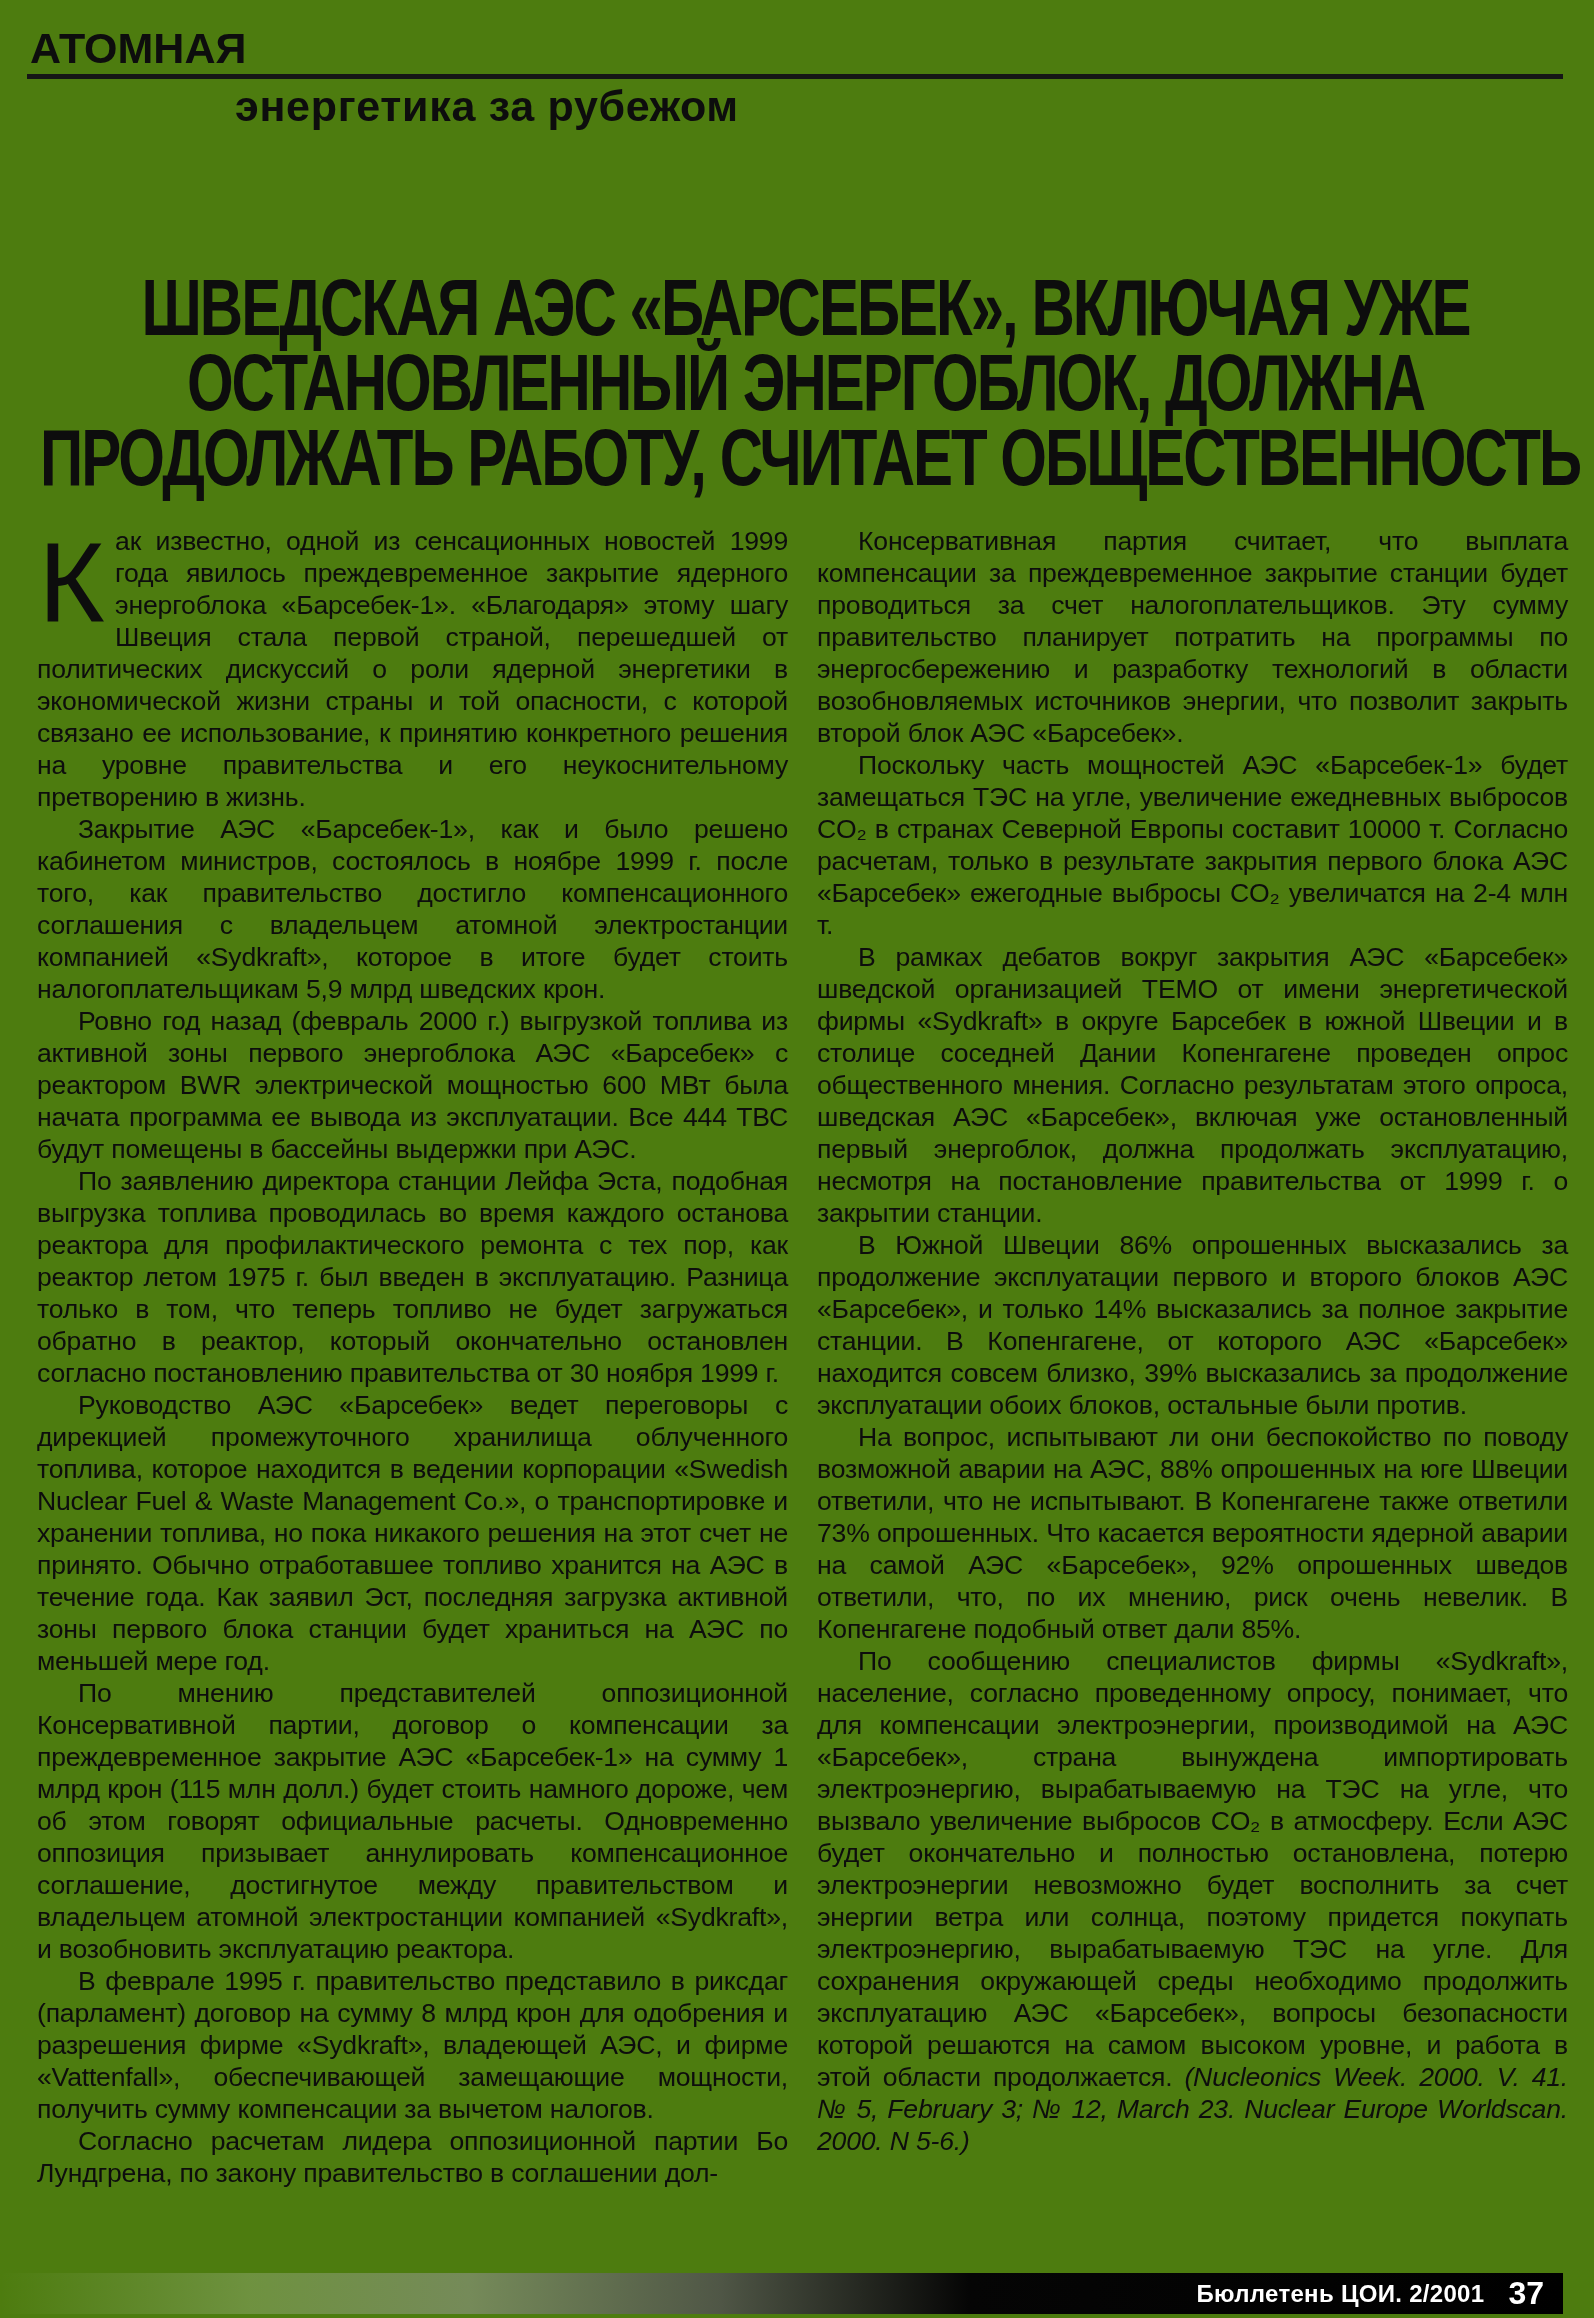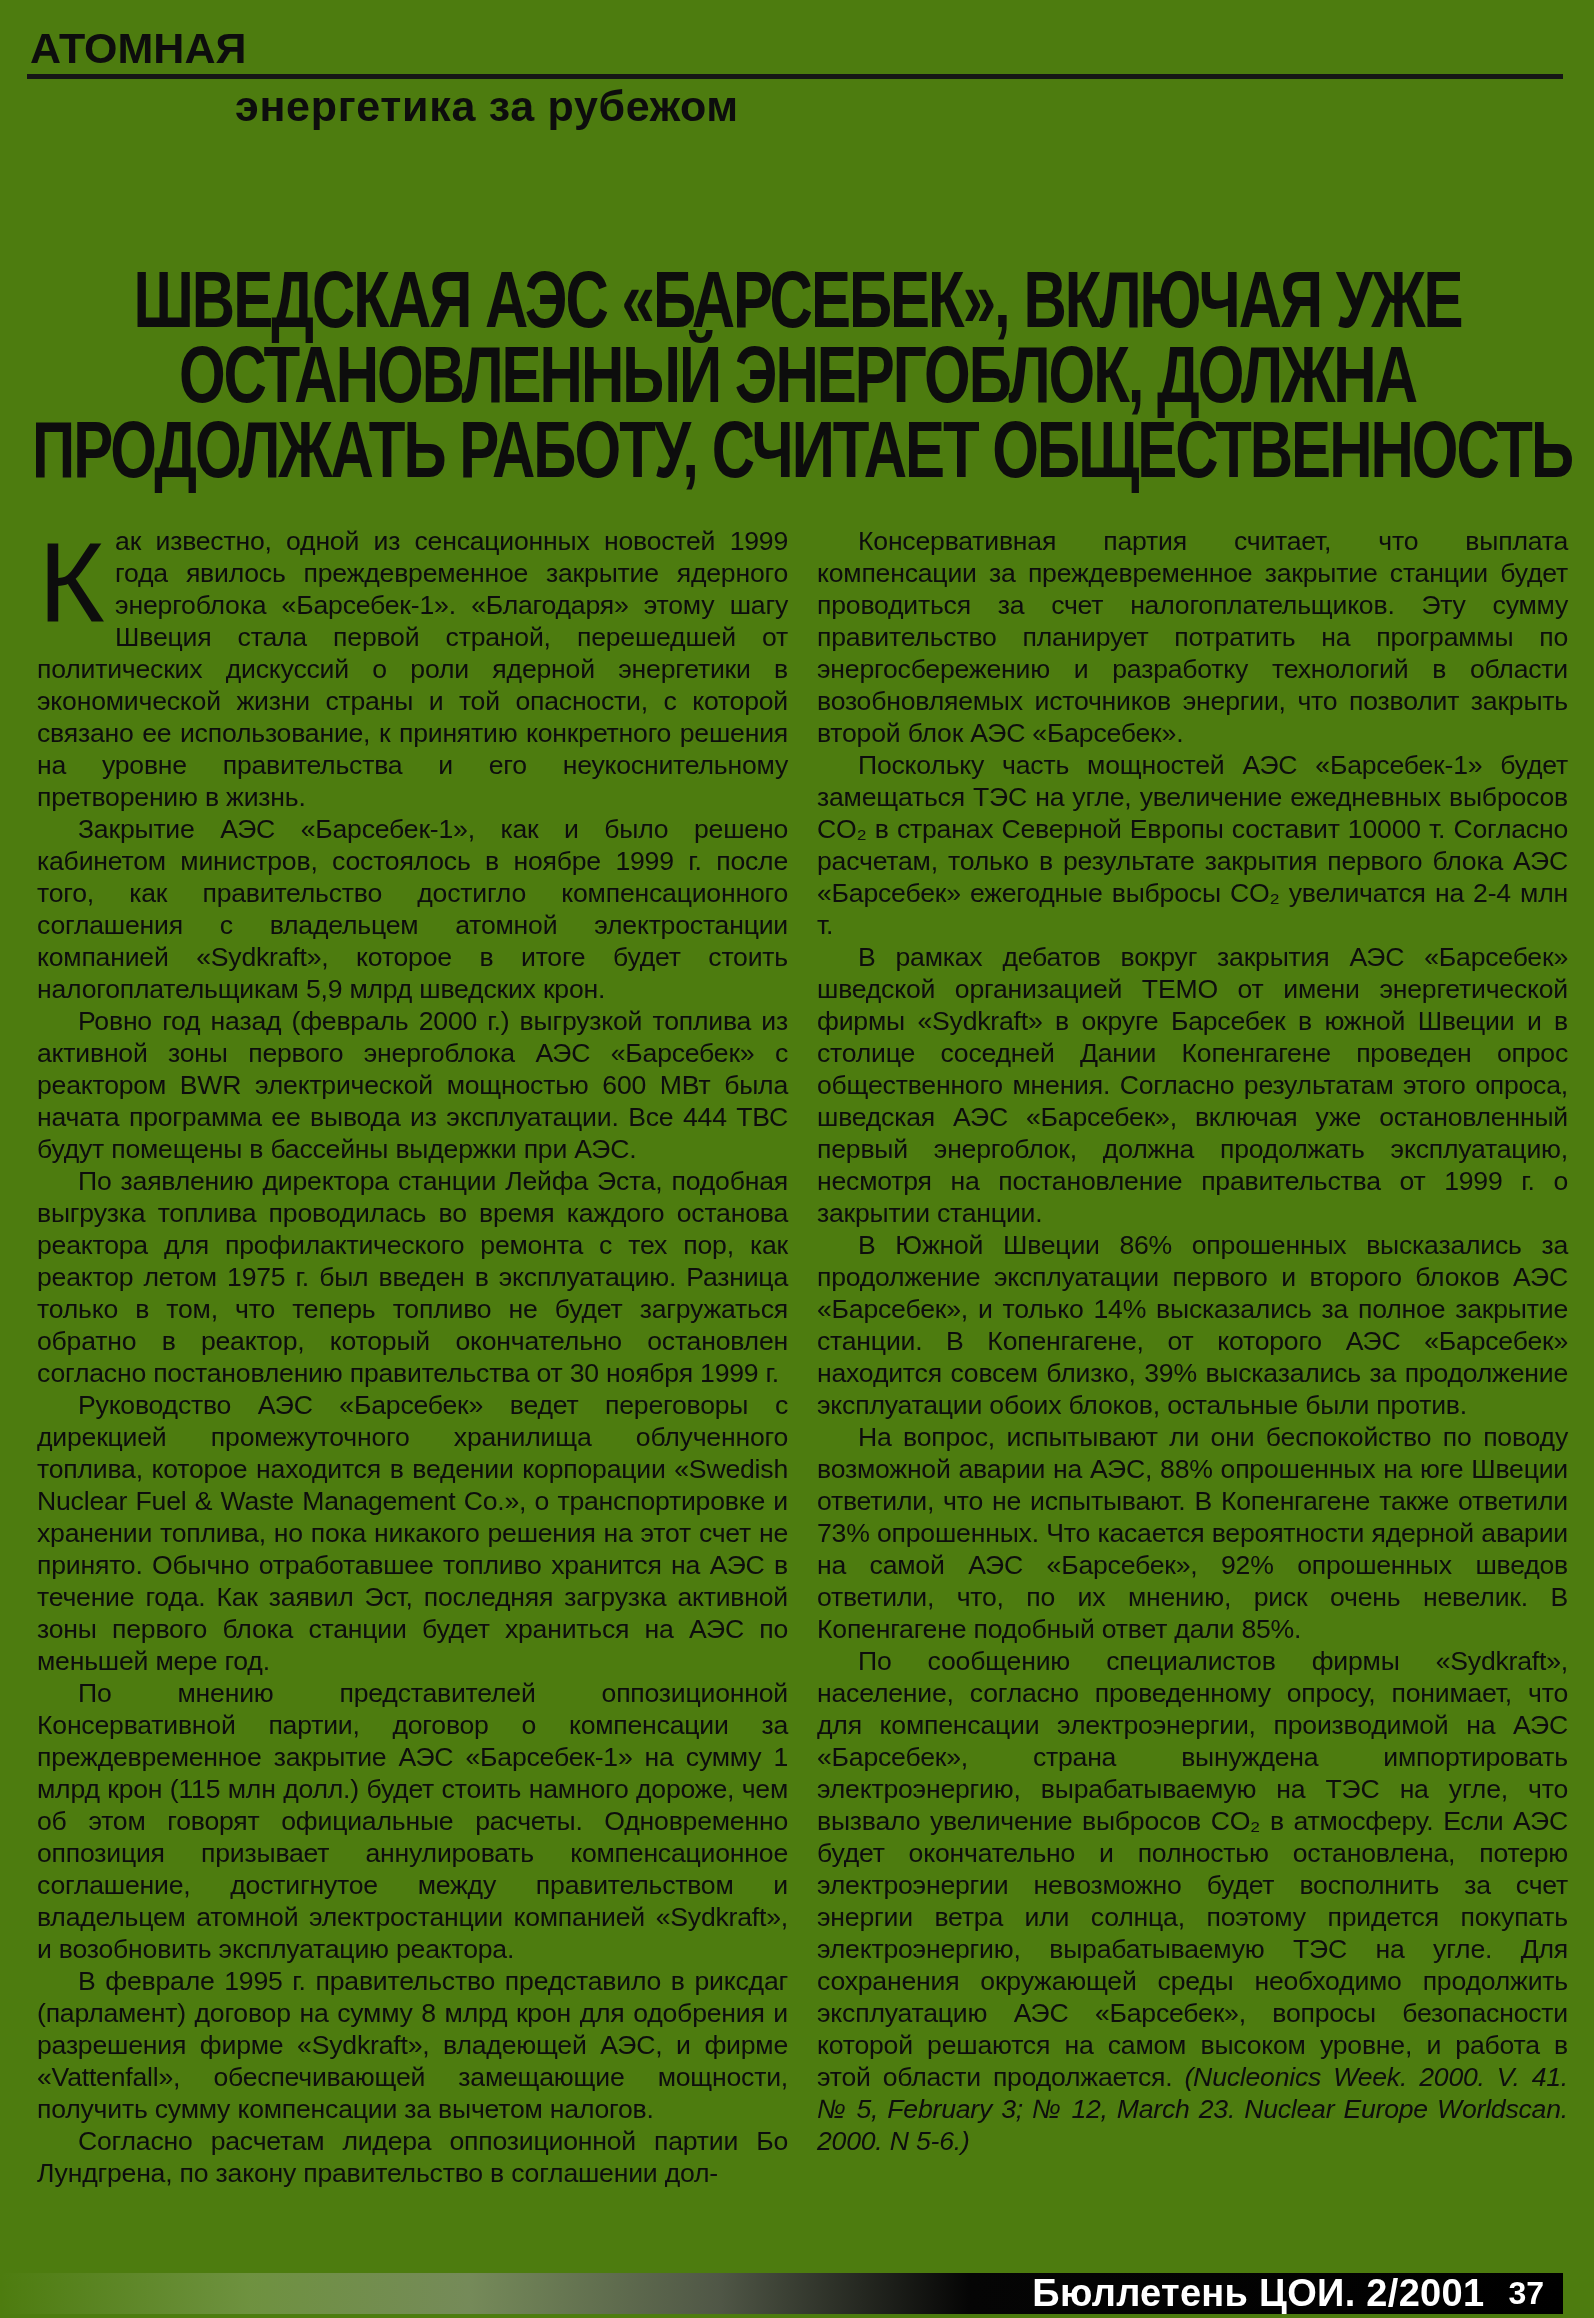--- a/index.html
+++ b/index.html
@@ -40,21 +40,21 @@
     letter-spacing: 0.7px;
     white-space: nowrap;
   }
 
   
   .headline {
     position: absolute;
     left: 32px;
     top: 254px;
     width: 1531px;
-    margin: 0;
+    margin: 8px;
     text-align: center;
     font-weight: bold;
   }
   .hl {
     display: block;
     height: 75px;
     font-size: 60px;
     line-height: 69px;
     letter-spacing: -2px;
     white-space: nowrap;
@@ -103,21 +103,21 @@
       rgba(150,150,150,0.55) 30%,
       rgba(80,80,80,0.85) 46%,
       #050505 62%,
       #000000 100%);
     display: flex;
     align-items: center;
     justify-content: flex-end;
     color: #ffffff;
     font-weight: bold;
   }
-  .footer-label { font-size: 38px; letter-spacing: 0.3px; white-space: nowrap; }
+  .footer-label { font-size: 24px; letter-spacing: 0.3px; white-space: nowrap; }
   .footer-sep { width: 24px; height: 31px; }
   .footer-page { font-size: 32px; margin-right: 19px; text-align: right; }
 </style>
 </head>
 <body>
 
 <div class="page">
 
   <div class="masthead-title">АТОМНАЯ</div>
   <div class="masthead-rule"></div>

